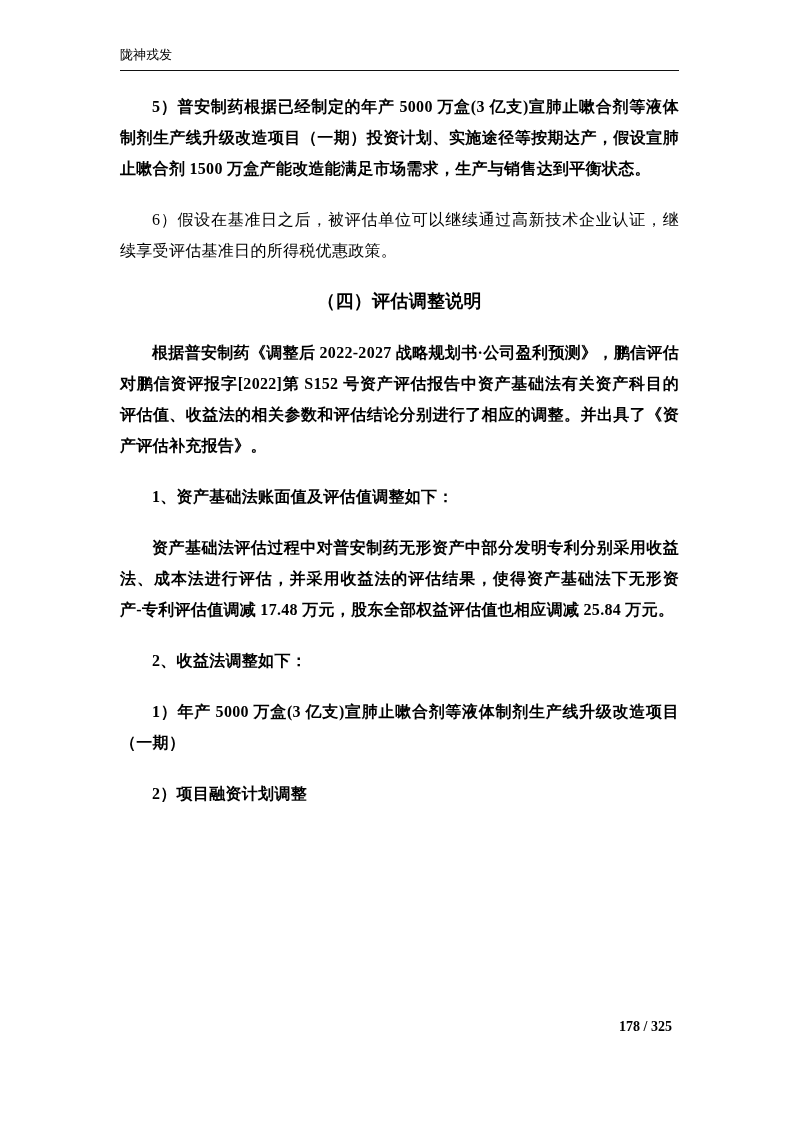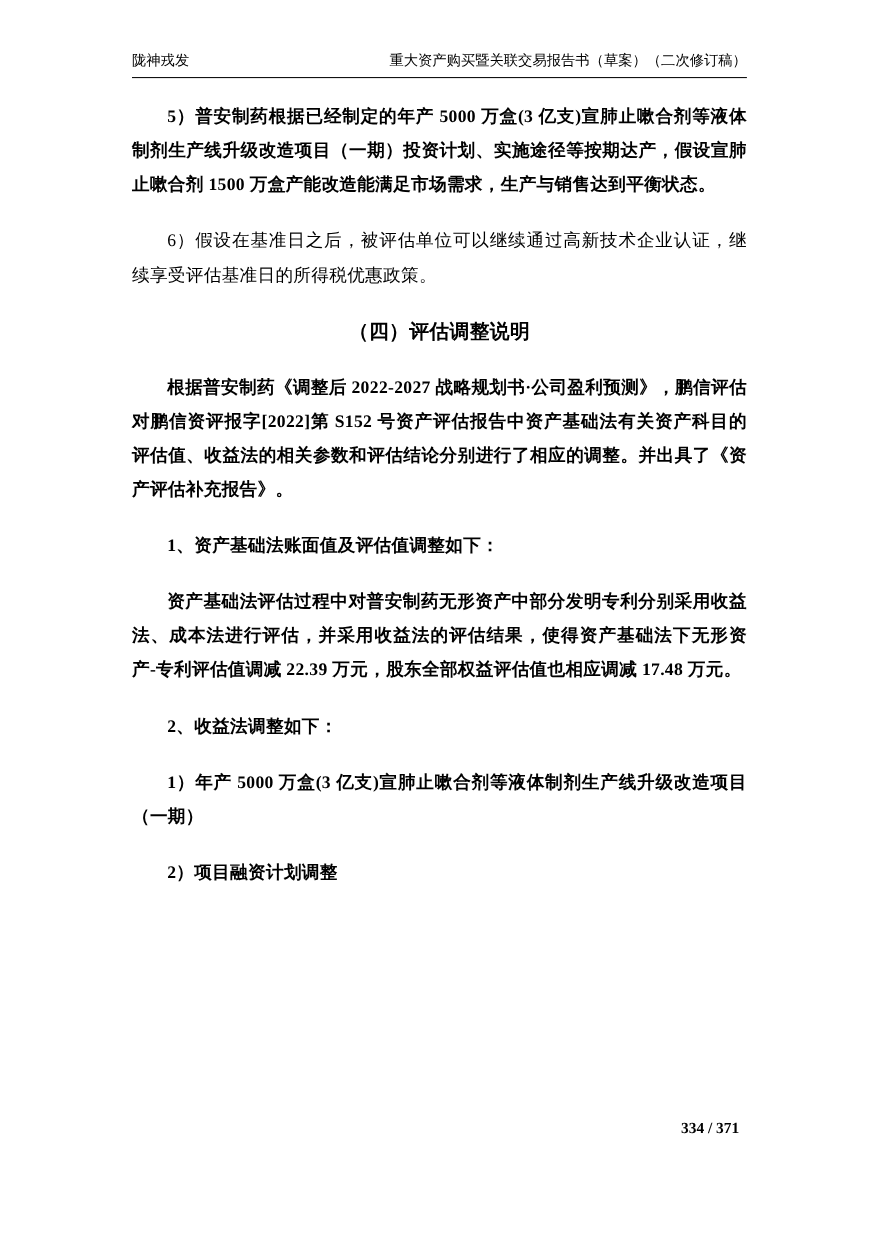--- a/index.html
+++ b/index.html
@@ -59,32 +59,31 @@
     font-weight: 700;
     font-family: "Liberation Serif", serif;
   }
 </style>
 </head>
 <body>
 
 <div class="page">
   <div class="header">
     <span class="header-left">陇神戎发</span>
-    <span class="header-right">重大资产购买暨关联交易报告书（草案）（二次修订稿）</span>
   </div>
   <div class="header-rule"></div>
 
   <div class="doc-body" id="doc-body">
       <p class="para bold indent">5）普安制药根据已经制定的年产 5000 万盒(3 亿支)宣肺止嗽合剂等液体制剂生产线升级改造项目（一期）投资计划、实施途径等按期达产，假设宣肺止嗽合剂 1500 万盒产能改造能满足市场需求，生产与销售达到平衡状态。</p>
       <p class="para regular indent">6）假设在基准日之后，被评估单位可以继续通过高新技术企业认证，继续享受评估基准日的所得税优惠政策。</p>
       <p class="para heading">（四）评估调整说明</p>
       <p class="para bold indent">根据普安制药《调整后 2022-2027 战略规划书·公司盈利预测》，鹏信评估对鹏信资评报字[2022]第 S152 号资产评估报告中资产基础法有关资产科目的评估值、收益法的相关参数和评估结论分别进行了相应的调整。并出具了《资产评估补充报告》。</p>
       <p class="para bold indent">1、资产基础法账面值及评估值调整如下：</p>
-      <p class="para bold indent">资产基础法评估过程中对普安制药无形资产中部分发明专利分别采用收益法、成本法进行评估，并采用收益法的评估结果，使得资产基础法下无形资产-专利评估值调减 22.39 万元，股东全部权益评估值也相应调减 17.48 万元。</p>
+      <p class="para bold indent">资产基础法评估过程中对普安制药无形资产中部分发明专利分别采用收益法、成本法进行评估，并采用收益法的评估结果，使得资产基础法下无形资产-专利评估值调减 17.48 万元，股东全部权益评估值也相应调减 25.84 万元。</p>
       <p class="para bold indent">2、收益法调整如下：</p>
       <p class="para bold indent">1）年产 5000 万盒(3 亿支)宣肺止嗽合剂等液体制剂生产线升级改造项目（一期）</p>
       <p class="para bold indent">2）项目融资计划调整</p>
     </div>
 
   <div class="footer">
-    <span>334 / 371</span>
+    <span>178 / 325</span>
   </div>
 </div>
 
 </body></html>

